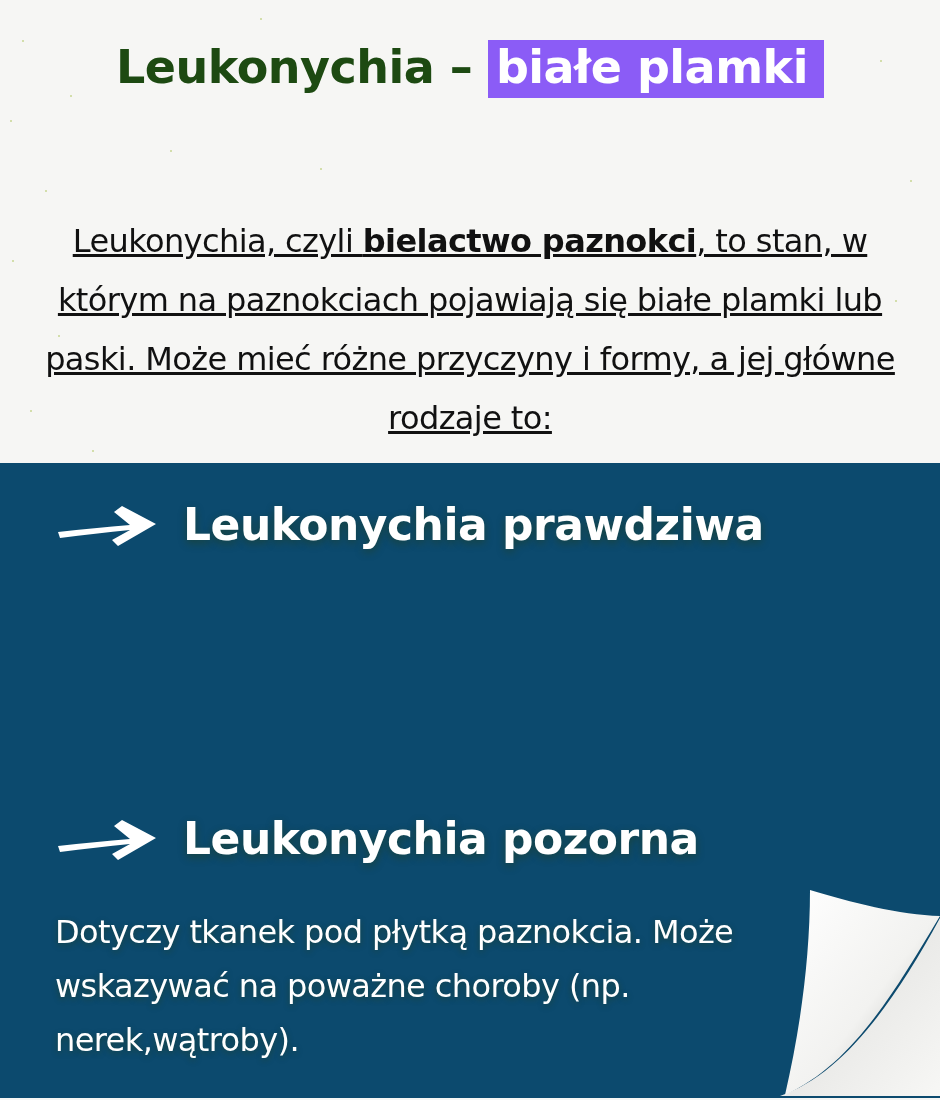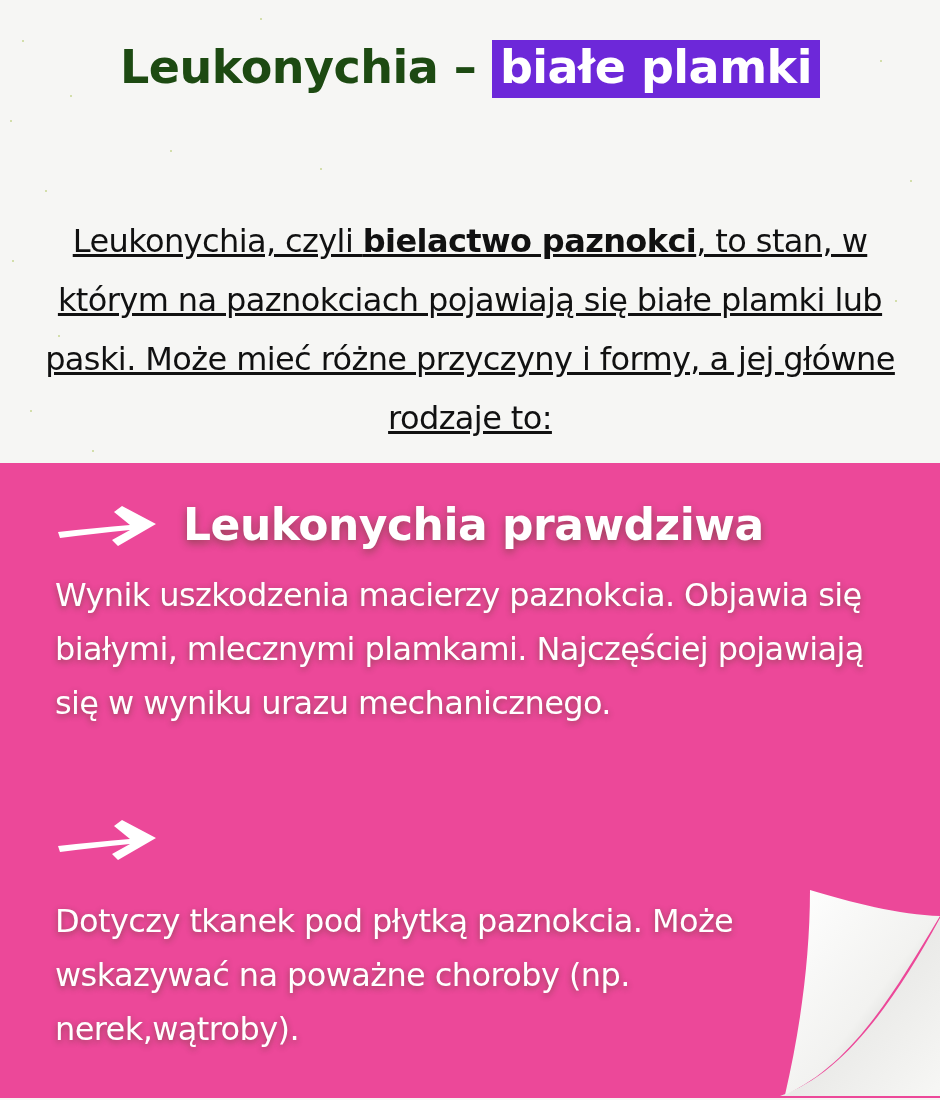--- a/index.html
+++ b/index.html
@@ -11,35 +11,35 @@
     }
     .speck { position: absolute; width: 2px; height: 2px; border-radius: 50%; background: #b4c86a; opacity: .7; }
 
     .title {
       position: absolute; left: 0; top: 30px; width: 940px;
       text-align: center; color: #1d4a12;
       font-family: "DejaVu Sans", sans-serif; font-weight: bold;
       font-size: 46px; line-height: 74px; letter-spacing: -0.5px;
     }
     .title .hl {
-      background: #6d28d9; color: #ffffff;
-      padding: 0 8px 4px 8px;
+      background: #8b5cf6; color: #ffffff;
+      padding: 0 16px 4px 8px;
     }
 
     .intro {
       position: absolute; left: 40px; top: 212px; width: 860px;
       text-align: center; color: #111111;
       font-family: "DejaVu Sans", sans-serif;
       font-size: 32px; line-height: 59px; letter-spacing: -0.6px; text-decoration: underline;
     }
     .intro b { font-weight: bold; }
 
     .green {
       position: absolute; left: 0; top: 463px; width: 940px; height: 635px;
-      background: #ec4899;
+      background: #0c4a6e;
     }
     .section-head {
       position: absolute; left: 0; width: 940px; height: 70px;
       display: flex; align-items: center;
     }
     .arrow { position: absolute; left: 52px; width: 108px; height: 52px; }
     .section-title {
       position: absolute; left: 183px;
       color: #ffffff; font-family: "DejaVu Sans", sans-serif; font-weight: bold;
       font-size: 44px; letter-spacing: -0.5px;
@@ -83,28 +83,28 @@
 </p>
 
 <div class="green">
 
   <div class="section-head" style="top:26px">
     <svg class="arrow" viewBox="0 0 108 52">
       <path d="M6 34 C30 31 55 29 78 27 L62 14 L70 8 L104 26 L66 48 L60 42 L78 32 C55 34 32 37 8 40 Z" fill="#ffffff"></path>
     </svg>
     <span class="section-title">Leukonychia prawdziwa</span>
   </div>
-  <div class="section-body" style="top:105px">Wynik uszkodzenia macierzy paznokcia. Objawia się białymi, mlecznymi plamkami. Najczęściej pojawiają się w wyniku urazu mechanicznego.</div>
 
   <div class="section-head" style="top:340px">
     <svg class="arrow" viewBox="0 0 108 52">
       <path d="M6 34 C30 31 55 29 78 27 L62 14 L70 8 L104 26 L66 48 L60 42 L78 32 C55 34 32 37 8 40 Z" fill="#ffffff"></path>
     </svg>
+    <span class="section-title">Leukonychia pozorna</span>
   </div>
-  <div class="section-body" style="top:431px; width:760px">Dotyczy tkanek pod płytką paznokcia. Może wskazywać na poważne choroby (np. nerek,wątroby).</div>
+  <div class="section-body" style="top:442px; width:760px">Dotyczy tkanek pod płytką paznokcia. Może wskazywać na poważne choroby (np. nerek,wątroby).</div>
 
   <svg class="curl" viewBox="0 0 160 206">
     <defs>
       <linearGradient id="cg" x1="0" y1="0" x2="1" y2="1">
         <stop offset="0" stop-color="#ffffff"></stop>
         <stop offset="0.55" stop-color="#f2f2f0"></stop>
         <stop offset="0.8" stop-color="#c9c9c7"></stop>
         <stop offset="1" stop-color="#eeeeec"></stop>
       </linearGradient>
       <linearGradient id="ug" x1="0" y1="0" x2="1" y2="1">

